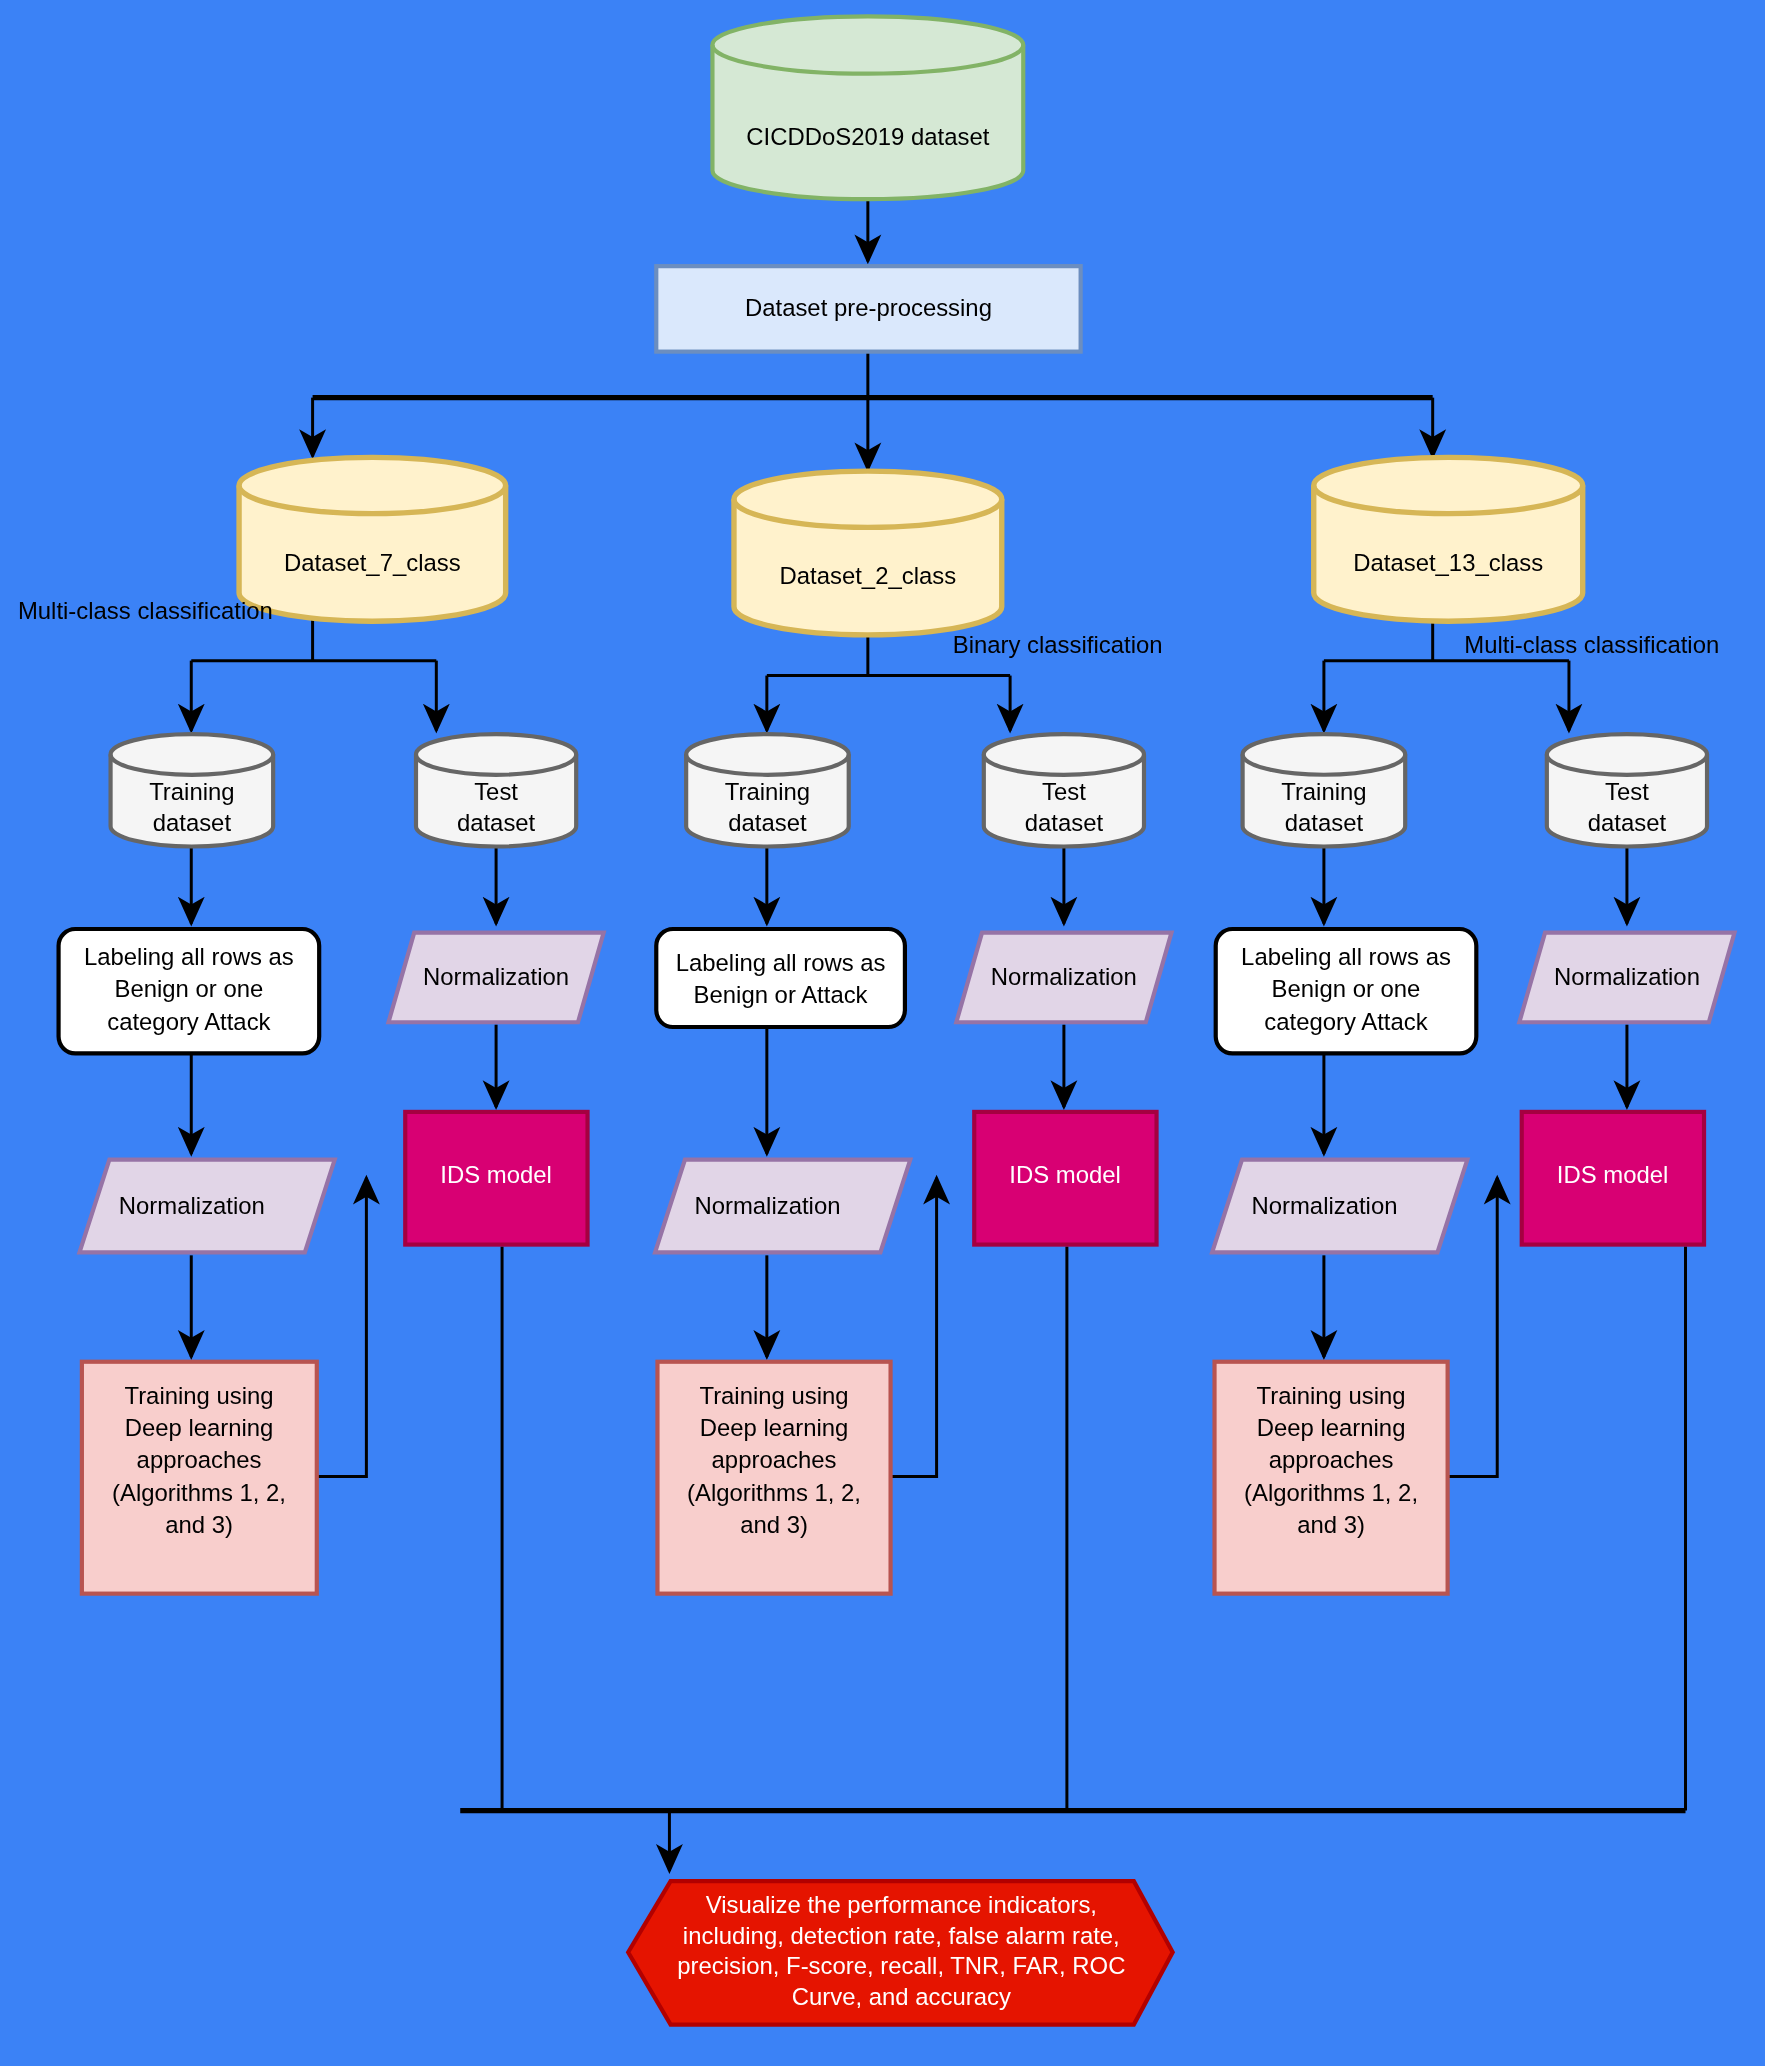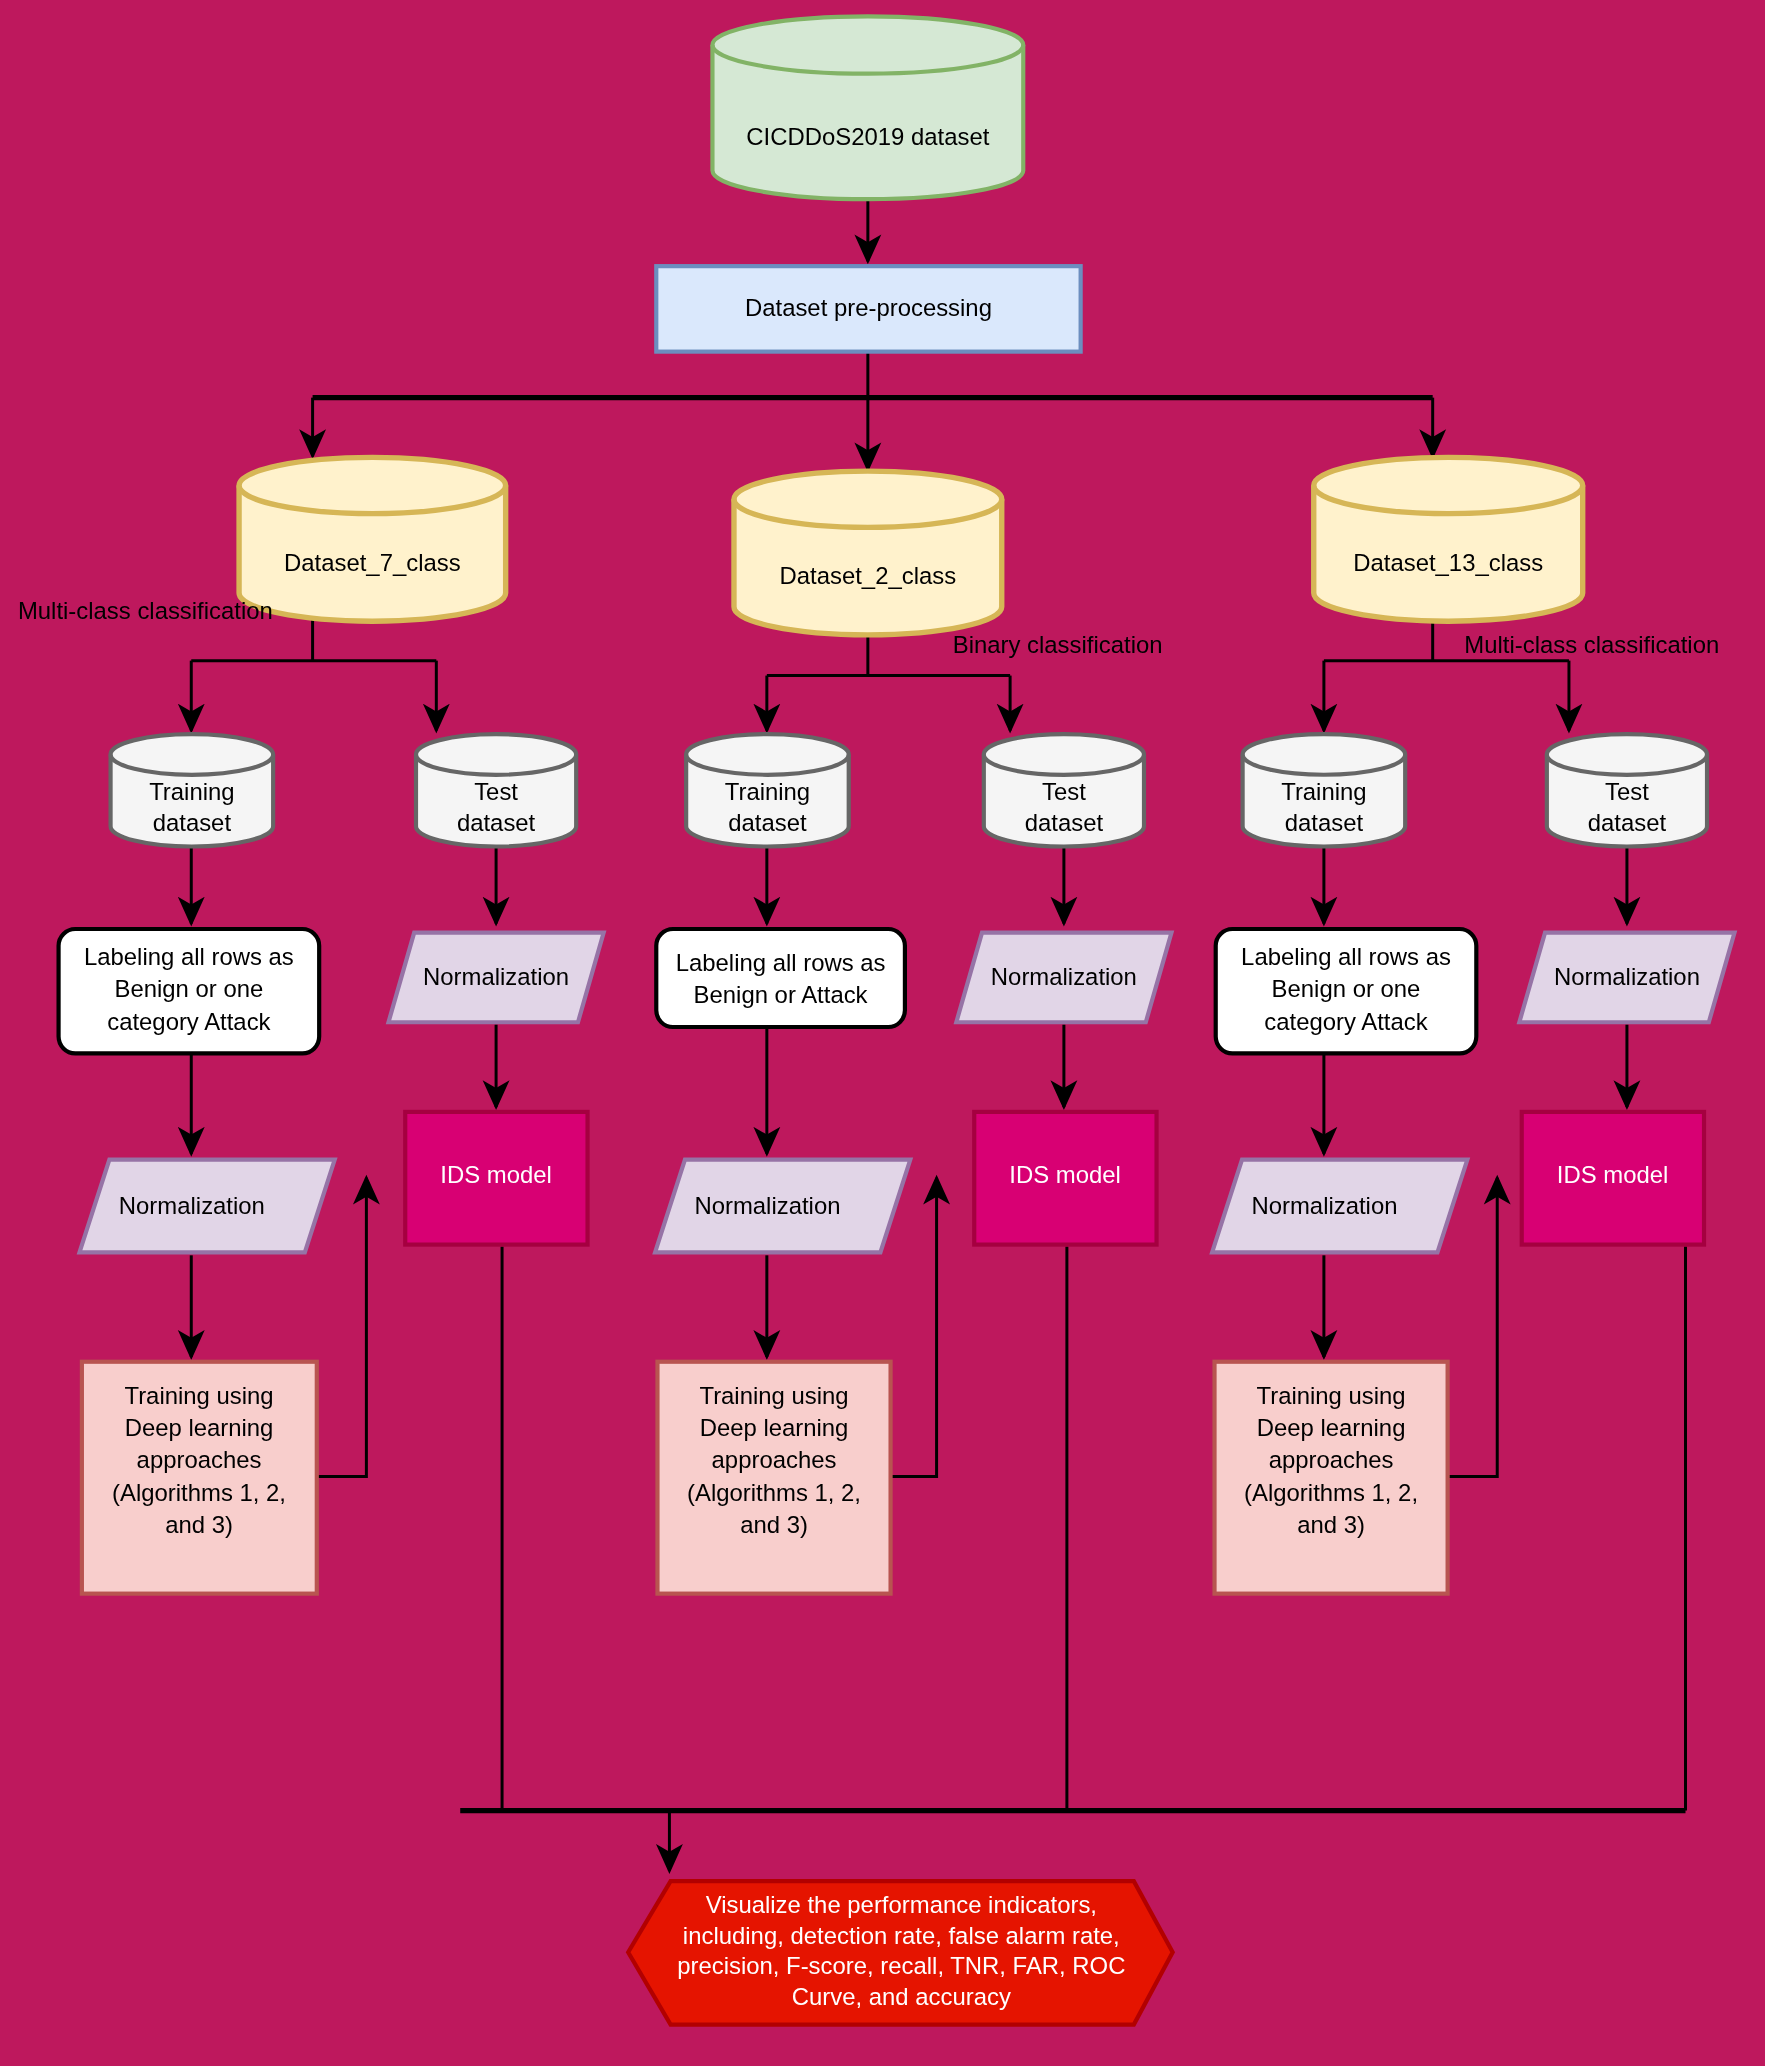--- a/index.html
+++ b/index.html
@@ -1,20 +1,20 @@
 <!DOCTYPE html>
 <html style="font-size:9.6px"><head>
 <meta charset="utf-8">
 <style>
   html,body{margin:0;padding:0;background:#ffffff;}
   #stage{
     position:relative;
     width:1765px;
     height:2066px;
-    background:#be185d;
+    background:#3b82f6;
     font-family:"Liberation Sans", sans-serif;
   }
   svg.flow{position:absolute;left:0;top:0;width:1765px;height:2066px;}
   .node-label{
     font-family:"Liberation Sans", sans-serif;
     font-size:40px;
     fill:#000000;
     text-anchor:middle;
     dominant-baseline:middle;
   }

